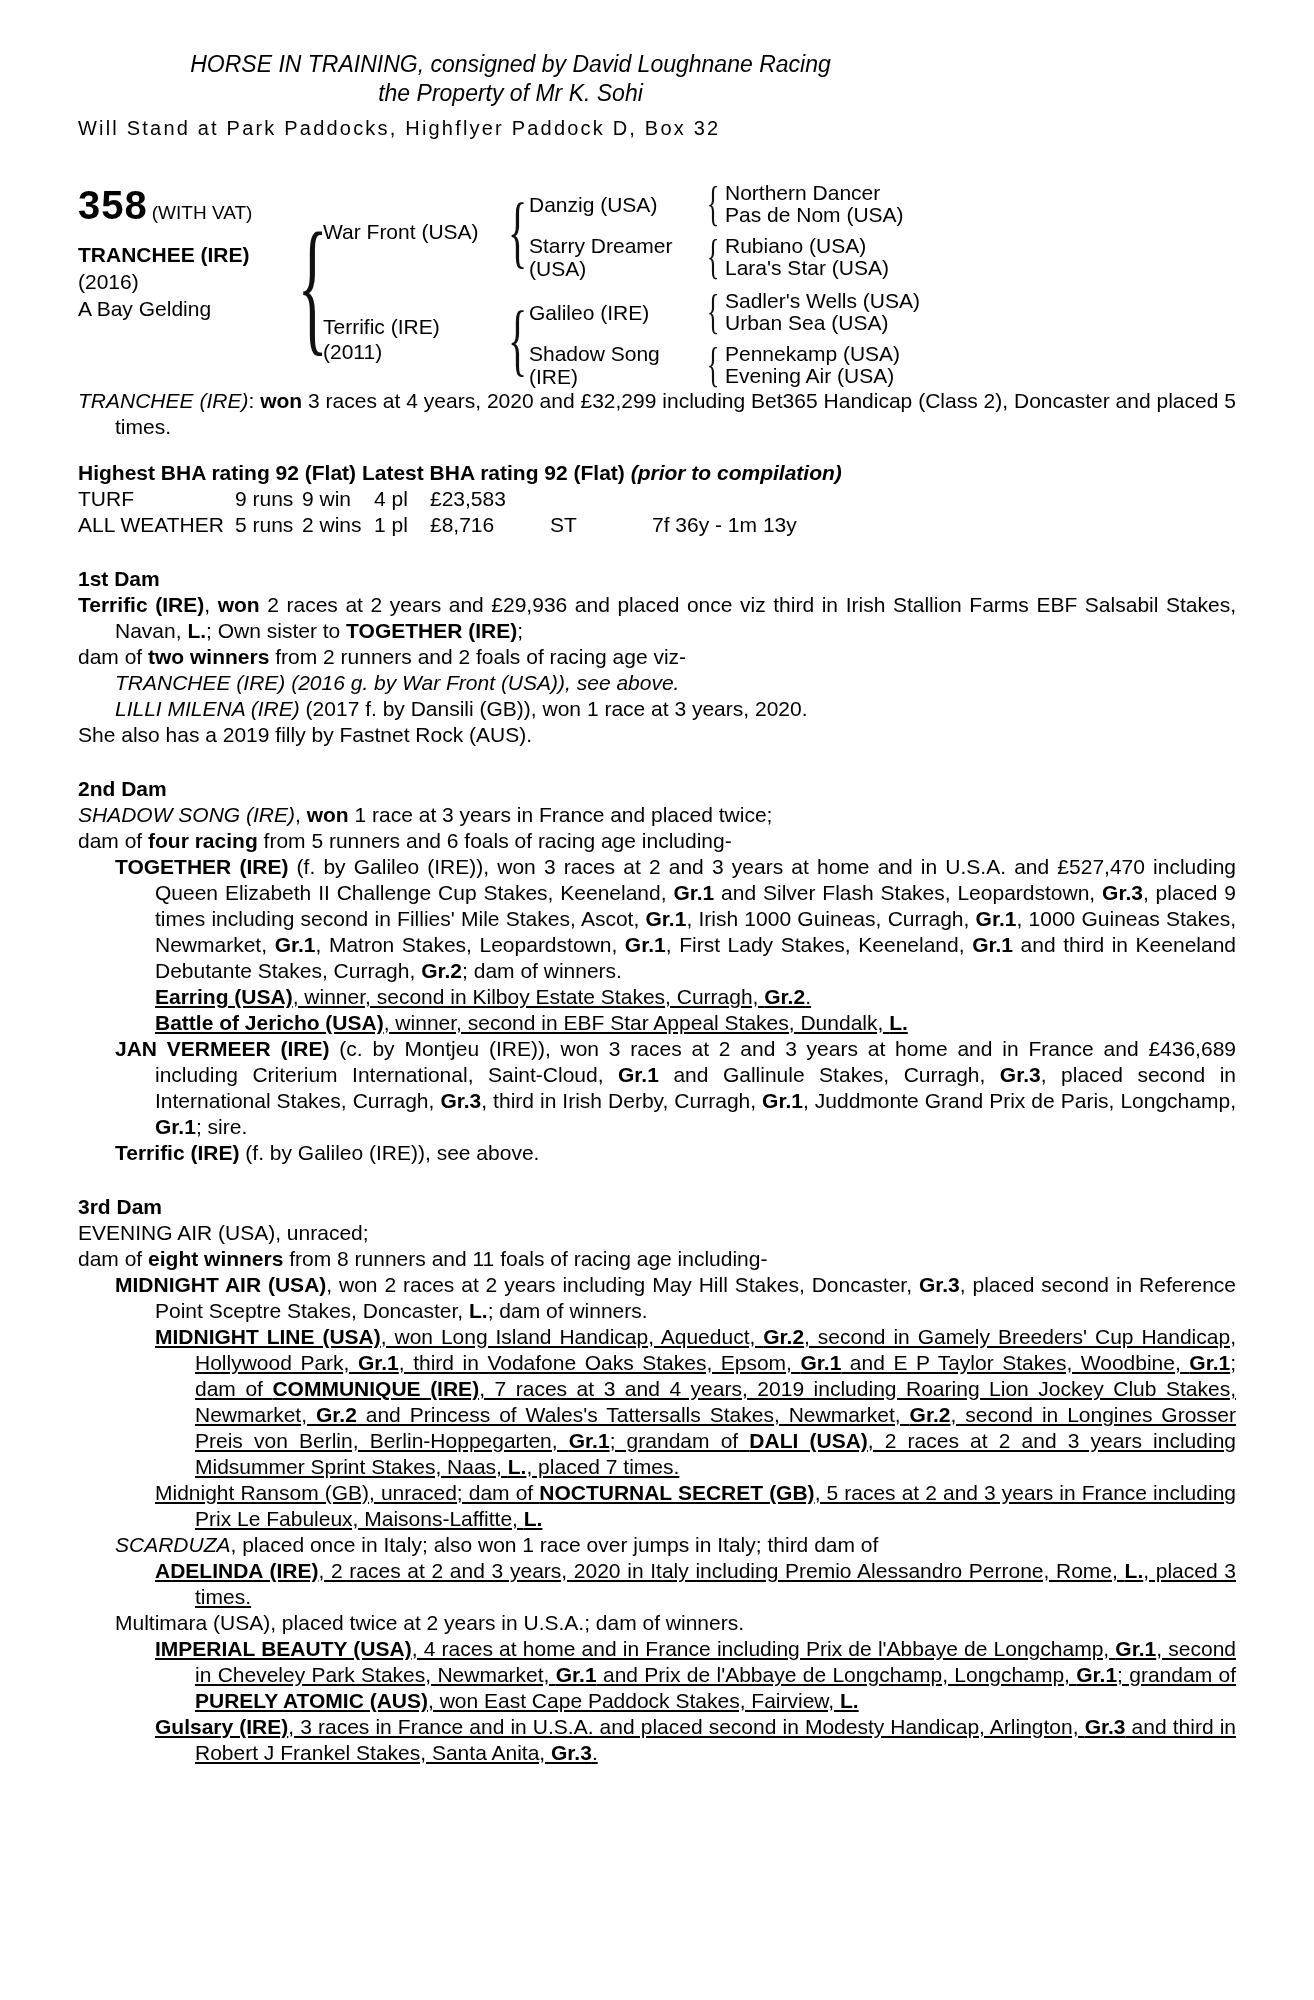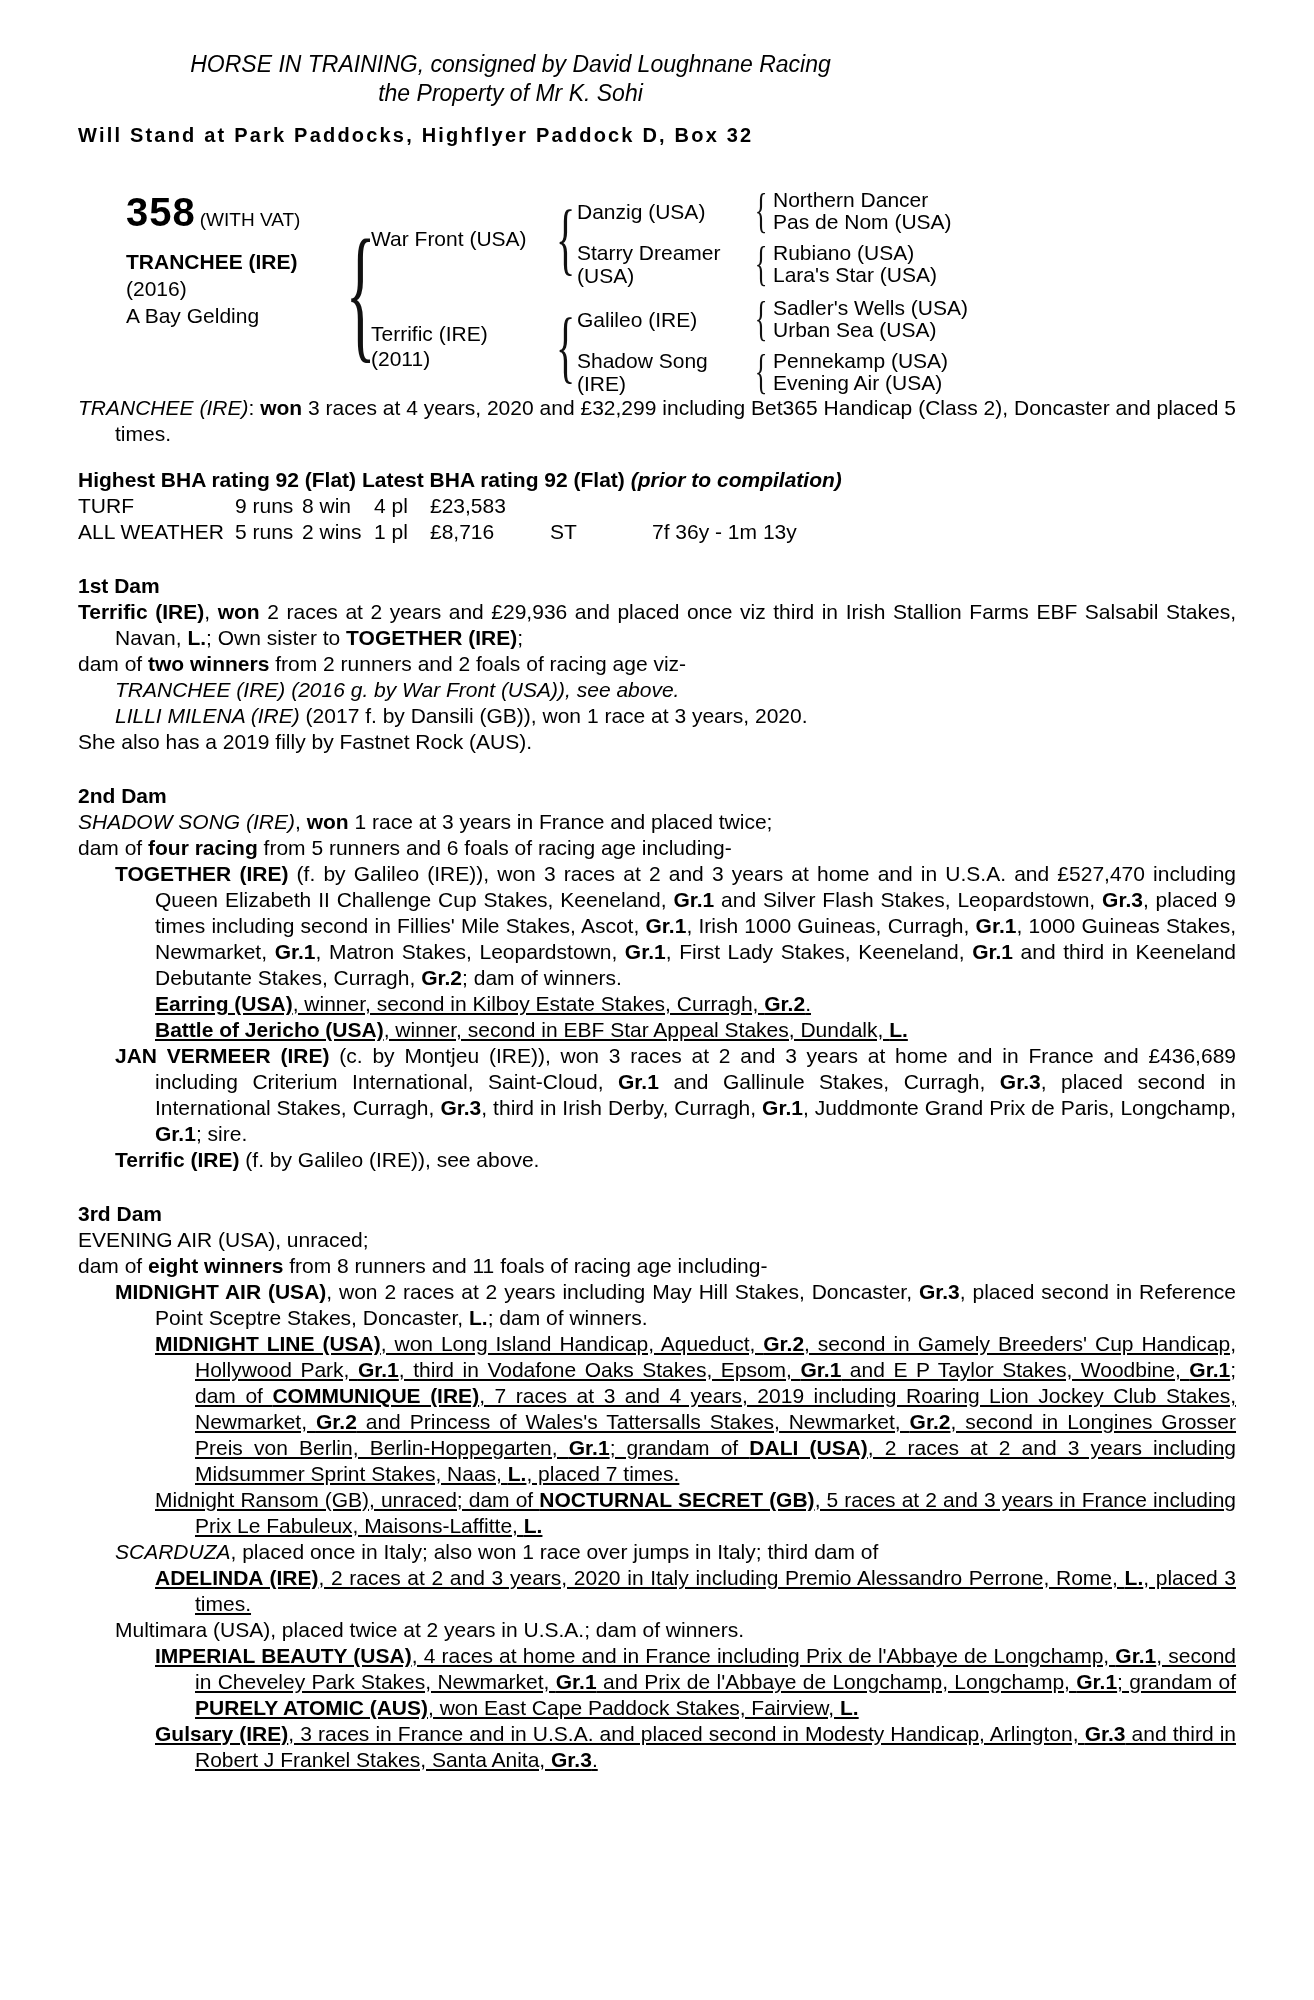--- a/index.html
+++ b/index.html
@@ -6,25 +6,25 @@
   html,body { background:#ffffff; }
   body {
     width:1314px; min-height:2000px;
     font-family:"Liberation Sans","DejaVu Sans",sans-serif;
     font-size:21px; line-height:26px; color:#000;
   }
   .page { padding:50px 78px 40px 78px; }
 
   
   .hdr { width:865px; text-align:center; font-style:italic; font-size:23px; line-height:29px; }
-  .stand { font-weight:bold; font-size:20px; line-height:27px; letter-spacing:2.2px; margin-top:14px; white-space:nowrap; }
+  .stand { font-weight:normal; font-size:20px; line-height:27px; letter-spacing:2.2px; margin-top:7px; white-space:nowrap; }
 
   
   .pedigree { display:flex; align-items:flex-start; margin-top:40px; }
-  .lot-block { width:209px; flex:0 0 auto; padding-top:10px;margin-left:48px; }
+  .lot-block { width:209px; flex:0 0 auto; padding-top:10px; }
   .lot-num { font-size:40px; font-weight:bold; letter-spacing:1px; }
   .lot-vat { font-size:19px; margin-left:4px; }
   .lot-name { font-weight:bold; font-size:21px; margin-top:16px; }
   .lot-year { margin-top:1px; }
   .lot-desc { margin-top:1px; }
 
   .tree { display:flex; align-items:center; }
   .g1col { display:flex; flex-direction:column; row-gap:10px; }
   .g1row { display:flex; align-items:center; }
   .g1name { width:178px; flex:0 0 auto; line-height:25px; }
@@ -131,21 +131,21 @@
   </section>
 
   <div class="para pA intro"><span class="i">TRANCHEE (IRE)</span><span>: </span><span class="b">won</span><span> 3 races at 4 years, 2020 and £32,299 including Bet365 Handicap (Class 2), Doncaster and placed 5 times.</span></div>
 
   <div class="para p0 bha"><span class="b">Highest BHA rating 92 (Flat) Latest BHA rating 92 (Flat) </span><span class="b i">(prior to compilation)</span></div>
 
   <div>
     <div class="stats-row">
       <span>TURF</span>
       <span>9 runs</span>
-      <span>8 win</span>
+      <span>9 win</span>
       <span>4 pl</span>
       <span>£23,583</span>
       <span></span>
       <span></span>
     </div>
     <div class="stats-row">
       <span>ALL WEATHER</span>
       <span>5 runs</span>
       <span>2 wins</span>
       <span>1 pl</span>

